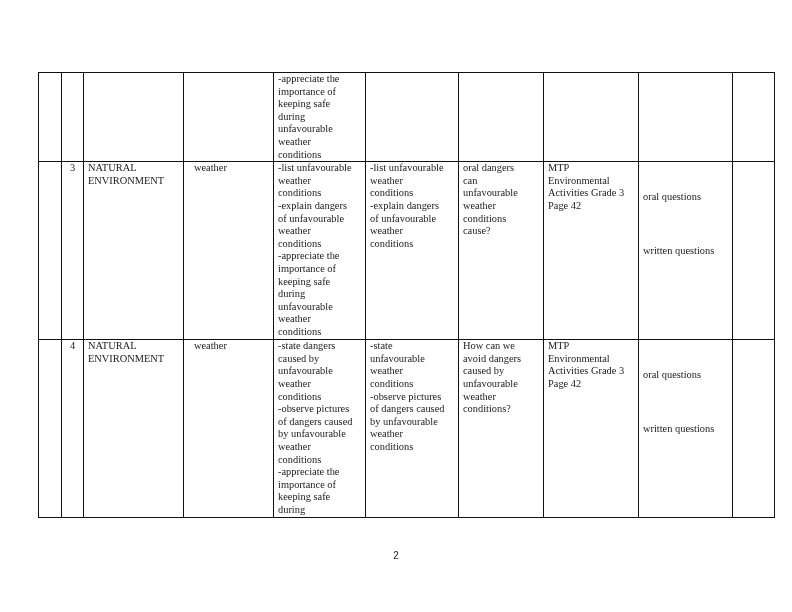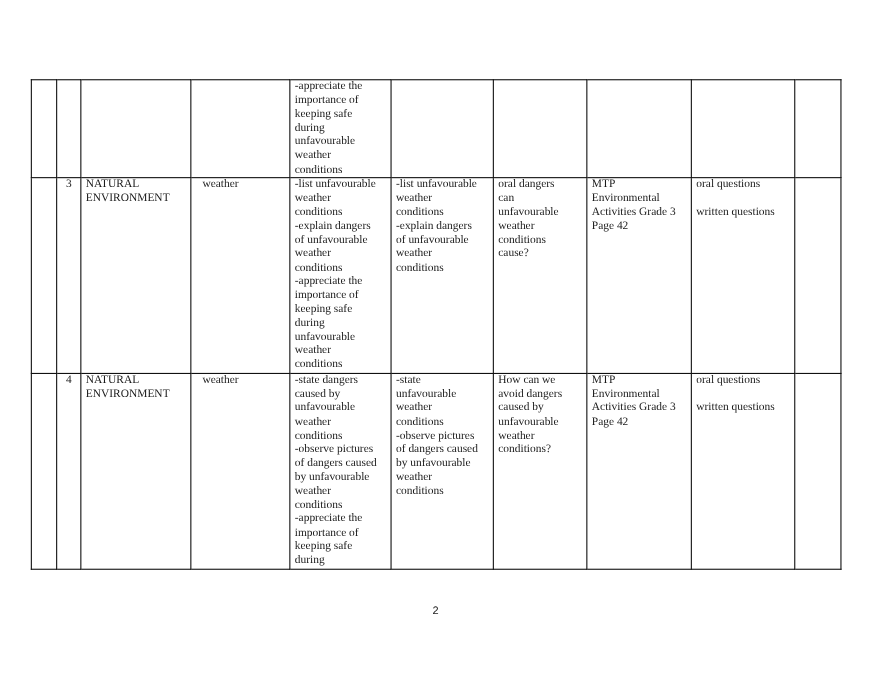--- a/index.html
+++ b/index.html
@@ -1,27 +1,27 @@
 <!DOCTYPE html>
 <html><head>
 <meta charset="utf-8">
 <style>
   html, body { margin: 0; padding: 0; background: #ffffff; }
   body { width: 792px; height: 612px; position: relative; overflow: hidden;
          font-family: "Liberation Serif", "DejaVu Serif", serif; color: #1a1a1a; }
   .page { position: absolute; left: 0; top: 0; width: 792px; height: 612px; background: #fff; }
-  table.scheme { position: absolute; left: 28px; top: 72px; border-collapse: collapse; table-layout: fixed; width: 736px; }
+  table.scheme { position: absolute; left: 38px; top: 72px; border-collapse: collapse; table-layout: fixed; width: 736px; }
   table.scheme td { border: 1px solid #111; vertical-align: top; padding: 0 4px 0 4px;
        font-size: 10.4px; line-height: 12.6px; }
   .cell-text { white-space: pre-line; display: block; }
   .num { text-align: center; padding: 0 !important; }
   .row1 td { height: 88px; }
   .row2 td { height: 177px; }
   .row3 td { height: 177px; }
-  .assess-line { display: block; }
+  .assess-line { display: block; margin-top: 29px; }
   .assess-gap { display: block; height: 12.6px; }
   .page-number { position: absolute; top: 550px; left: 0; width: 792px; text-align: center;
        font-family: "Liberation Sans", "DejaVu Sans", sans-serif; font-size: 10px; color: #222; }
 </style>
 </head>
 <body>
 
 <div class="page">
   <table class="scheme">
     <colgroup>

